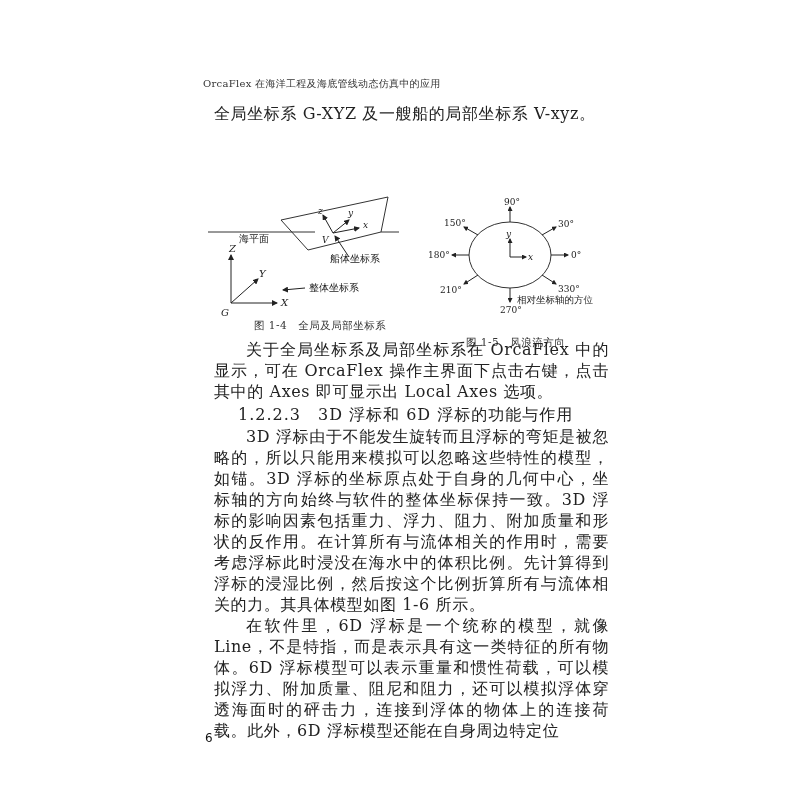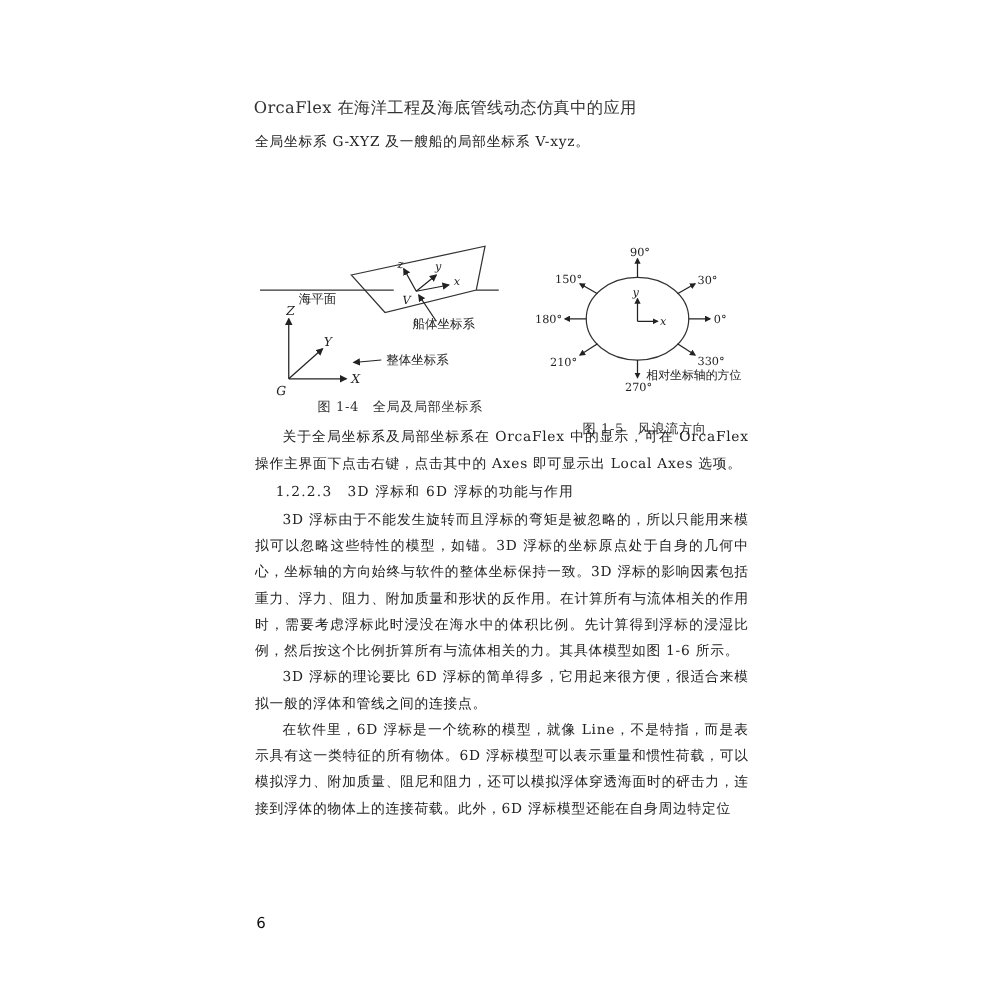--- a/index.html
+++ b/index.html
@@ -1,18 +1,18 @@
 <!DOCTYPE html>
 <html><head>
 <meta charset="utf-8">
 <style>
   html,body{margin:0;padding:0;background:#fff;}
   body{width:800px;height:800px;position:relative;overflow:hidden;font-family:"DejaVu Serif","Liberation Serif",serif;color:#222;}
-  .header{position:absolute;left:203px;top:77px;font-size:13px;color:#333;letter-spacing:0.3px;}
-  .body{position:absolute;left:204px;width:395px;font-size:11px;line-height:21px;text-align:justify;letter-spacing:0.6px;}
+  .header{position:absolute;left:203px;top:77px;font-size:10px;color:#333;letter-spacing:0.3px;}
+  .body{position:absolute;left:214px;width:395px;font-size:16px;line-height:21px;text-align:justify;letter-spacing:0.6px;}
   .body p{margin:0;}
   .indent{text-indent:2em;}
   .section{padding-left:1.5em;letter-spacing:1px;}
   .fig{position:absolute;}
   .caption{position:absolute;font-size:10.5px;color:#333;letter-spacing:0.5px;white-space:nowrap;}
   .pagenum{position:absolute;left:205px;top:731px;font-family:"DejaVu Sans",sans-serif;font-size:12px;color:#111;}
   svg text{font-family:"DejaVu Serif","Liberation Serif",serif;fill:#222;}
 </style>
 </head>
 <body>
@@ -93,17 +93,16 @@
     <text x="32" y="31" font-size="9">150°</text>
     <text x="105" y="108" font-size="9.5">相对坐标轴的方位</text>
   </svg>
 </div>
 <div class="caption" style="left:466px;top:336px;">图 1-5　风浪流方向</div>
 
 <div class="body" style="top:339px;">
   <p class="indent">关于全局坐标系及局部坐标系在 OrcaFlex 中的显示，可在 OrcaFlex 操作主界面下点击右键，点击其中的 Axes 即可显示出 Local Axes 选项。</p>
   <p class="section" style="margin:2px 0 1px;">1.2.2.3　3D 浮标和 6D 浮标的功能与作用</p>
   <p class="indent">3D 浮标由于不能发生旋转而且浮标的弯矩是被忽略的，所以只能用来模拟可以忽略这些特性的模型，如锚。3D 浮标的坐标原点处于自身的几何中心，坐标轴的方向始终与软件的整体坐标保持一致。3D 浮标的影响因素包括重力、浮力、阻力、附加质量和形状的反作用。在计算所有与流体相关的作用时，需要考虑浮标此时浸没在海水中的体积比例。先计算得到浮标的浸湿比例，然后按这个比例折算所有与流体相关的力。其具体模型如图 1-6 所示。</p>
-  <p class="indent">3D 浮标的理论要比 6D 浮标的简单得多，它用起来很方便，很适合来模拟一般的浮体和管线之间的连接点。</p>
   <p class="indent">在软件里，6D 浮标是一个统称的模型，就像 Line，不是特指，而是表示具有这一类特征的所有物体。6D 浮标模型可以表示重量和惯性荷载，可以模拟浮力、附加质量、阻尼和阻力，还可以模拟浮体穿透海面时的砰击力，连接到浮体的物体上的连接荷载。此外，6D 浮标模型还能在自身周边特定位</p>
 </div>
 
 <div class="pagenum">6</div>
 
 </body></html>

